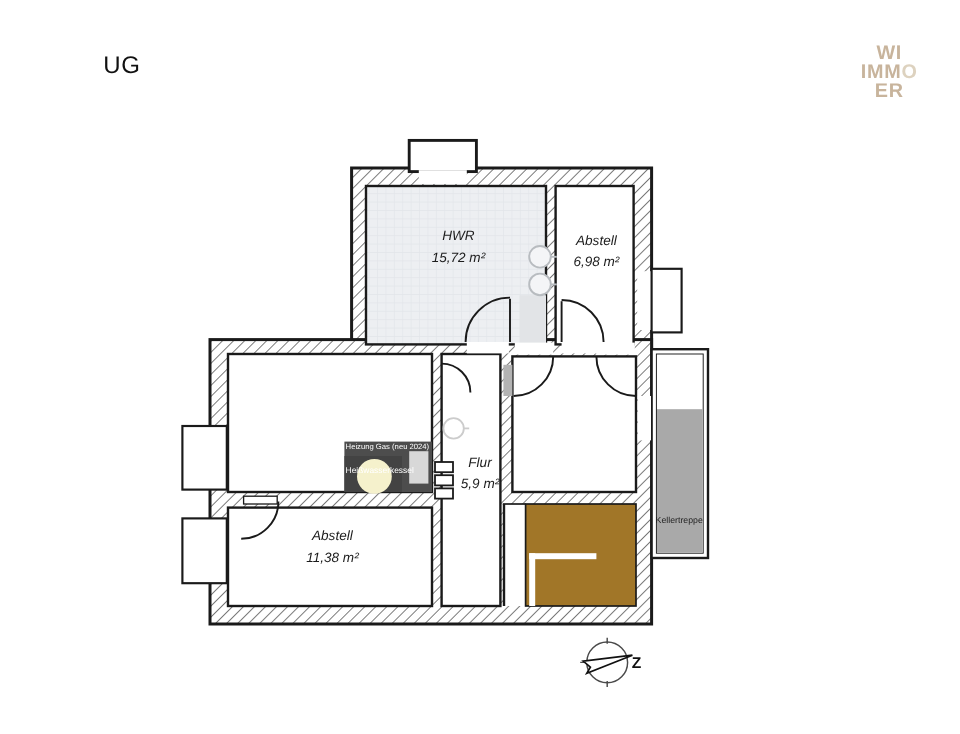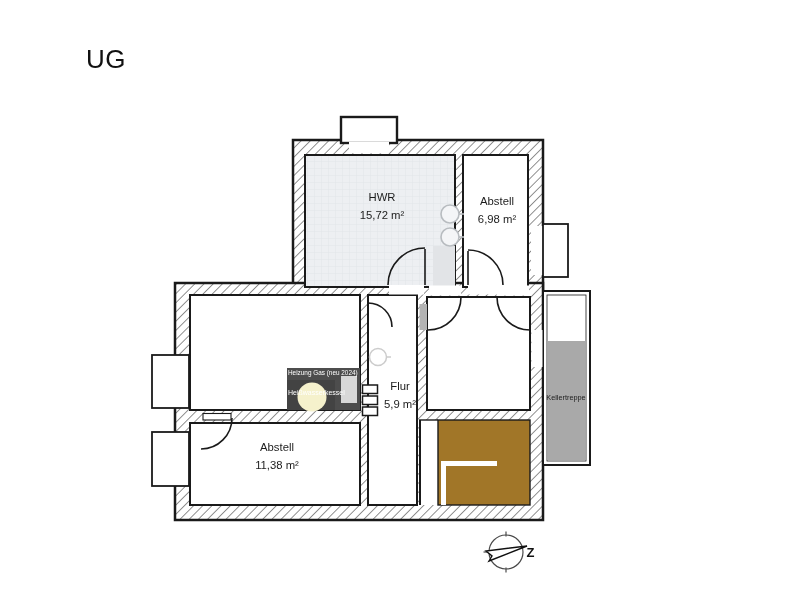--- a/index.html
+++ b/index.html
@@ -1,36 +1,41 @@
 <!DOCTYPE html>
 <html><head>
 <meta charset="utf-8">
 <style>
   html,body{margin:0;padding:0;background:#fff;}
   .stage{position:relative;width:800px;height:612px;background:#ffffff;overflow:hidden;
          font-family:"Liberation Sans","DejaVu Sans",sans-serif;color:#1c1c1c;}
   .plan-svg{position:absolute;left:0;top:0;}
-  .page-title{position:absolute;left:86px;top:44px;font-size:26px;font-weight:500;
+  .page-title{position:absolute;left:86px;top:44px;font-size:20px;font-weight:500;
               letter-spacing:0.5px;color:#111;}
   .logo{position:absolute;left:712px;top:36px;width:58px;text-align:center;
         color:#c8b49c;font-weight:bold;font-size:16.5px;line-height:16px;letter-spacing:0.6px;}
   .logo .lite{color:#ddd2bf;}
   .room-label{position:absolute;transform:translateX(-50%);text-align:center;
-              font-size:11.3px;line-height:18px;white-space:nowrap;color:#1c1c1c;}
+              font-size:11.3px;line-height:18px;white-space:nowrap;color:#1c1c1c;font-style:italic;}
   .tiny-label{position:absolute;font-size:6.4px;color:#ffffff;white-space:nowrap;}
   .kessel-label{position:absolute;font-size:7px;color:#ffffff;white-space:nowrap;}
-  .treppe-label{position:absolute;transform:translateX(-50%);font-size:7.3px;color:#222;white-space:nowrap;}
+  .treppe-label{position:absolute;transform:translateX(-50%);font-size:7.3px;color:#222;white-space:nowrap;margin-top:36px;}
 </style>
 </head>
 <body>
 
 <div class="stage">
 
   <div class="page-title">UG</div>
 
+  <div class="logo">
+    <div>WI</div>
+    <div><span>IMM</span><span class="lite">O</span></div>
+    <div>ER</div>
+  </div>
 
   <svg class="plan-svg" width="800" height="612" viewBox="0 0 800 612">
     <defs>
       <pattern id="hatch" width="6.5" height="6.5" patternUnits="userSpaceOnUse" patternTransform="rotate(45)">
         <rect width="6.5" height="6.5" fill="#ffffff"></rect>
         <line x1="0" y1="0" x2="0" y2="6.5" stroke="#2d2d2d" stroke-width="1.05"></line>
       </pattern>
       <pattern id="tile" width="7" height="7" patternUnits="userSpaceOnUse">
         <rect width="7" height="7" fill="#edeff2"></rect>
         <path d="M0 0H7V7" fill="none" stroke="#e2e5e9" stroke-width="1"></path>

